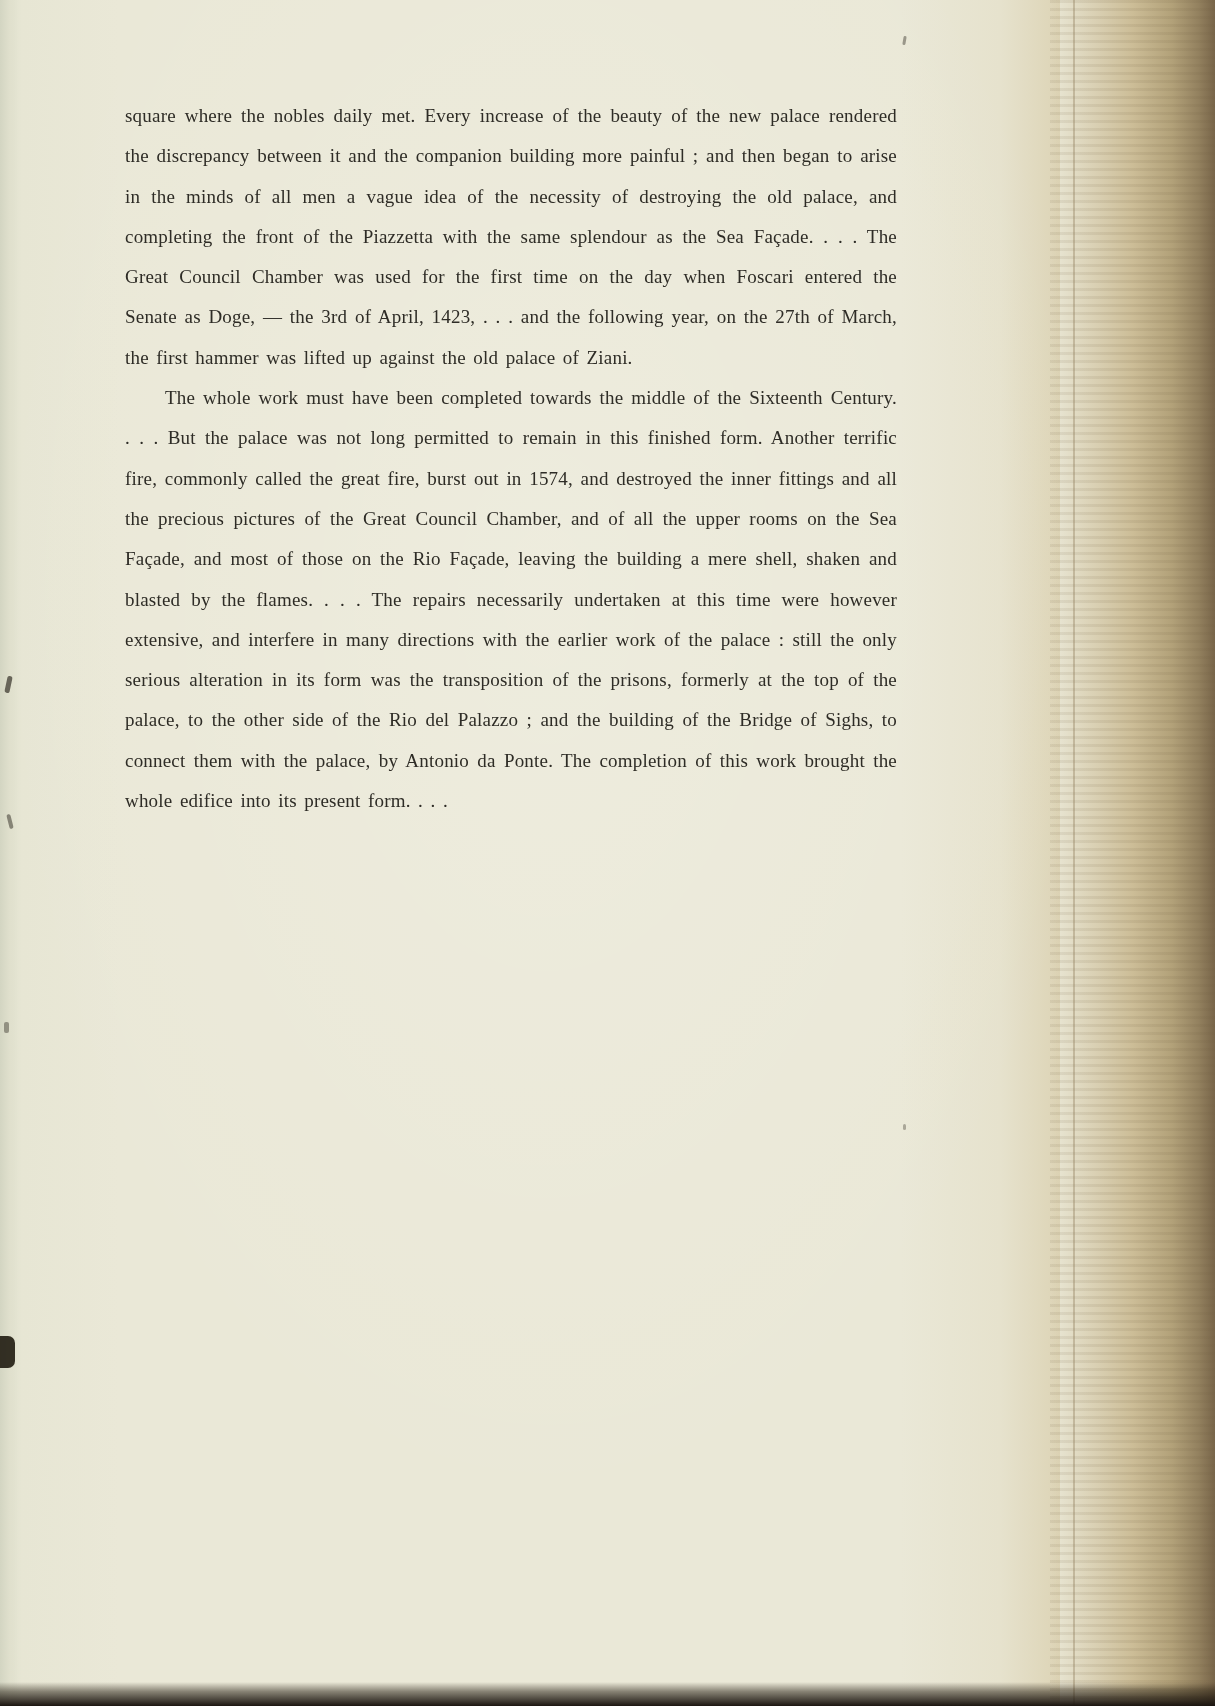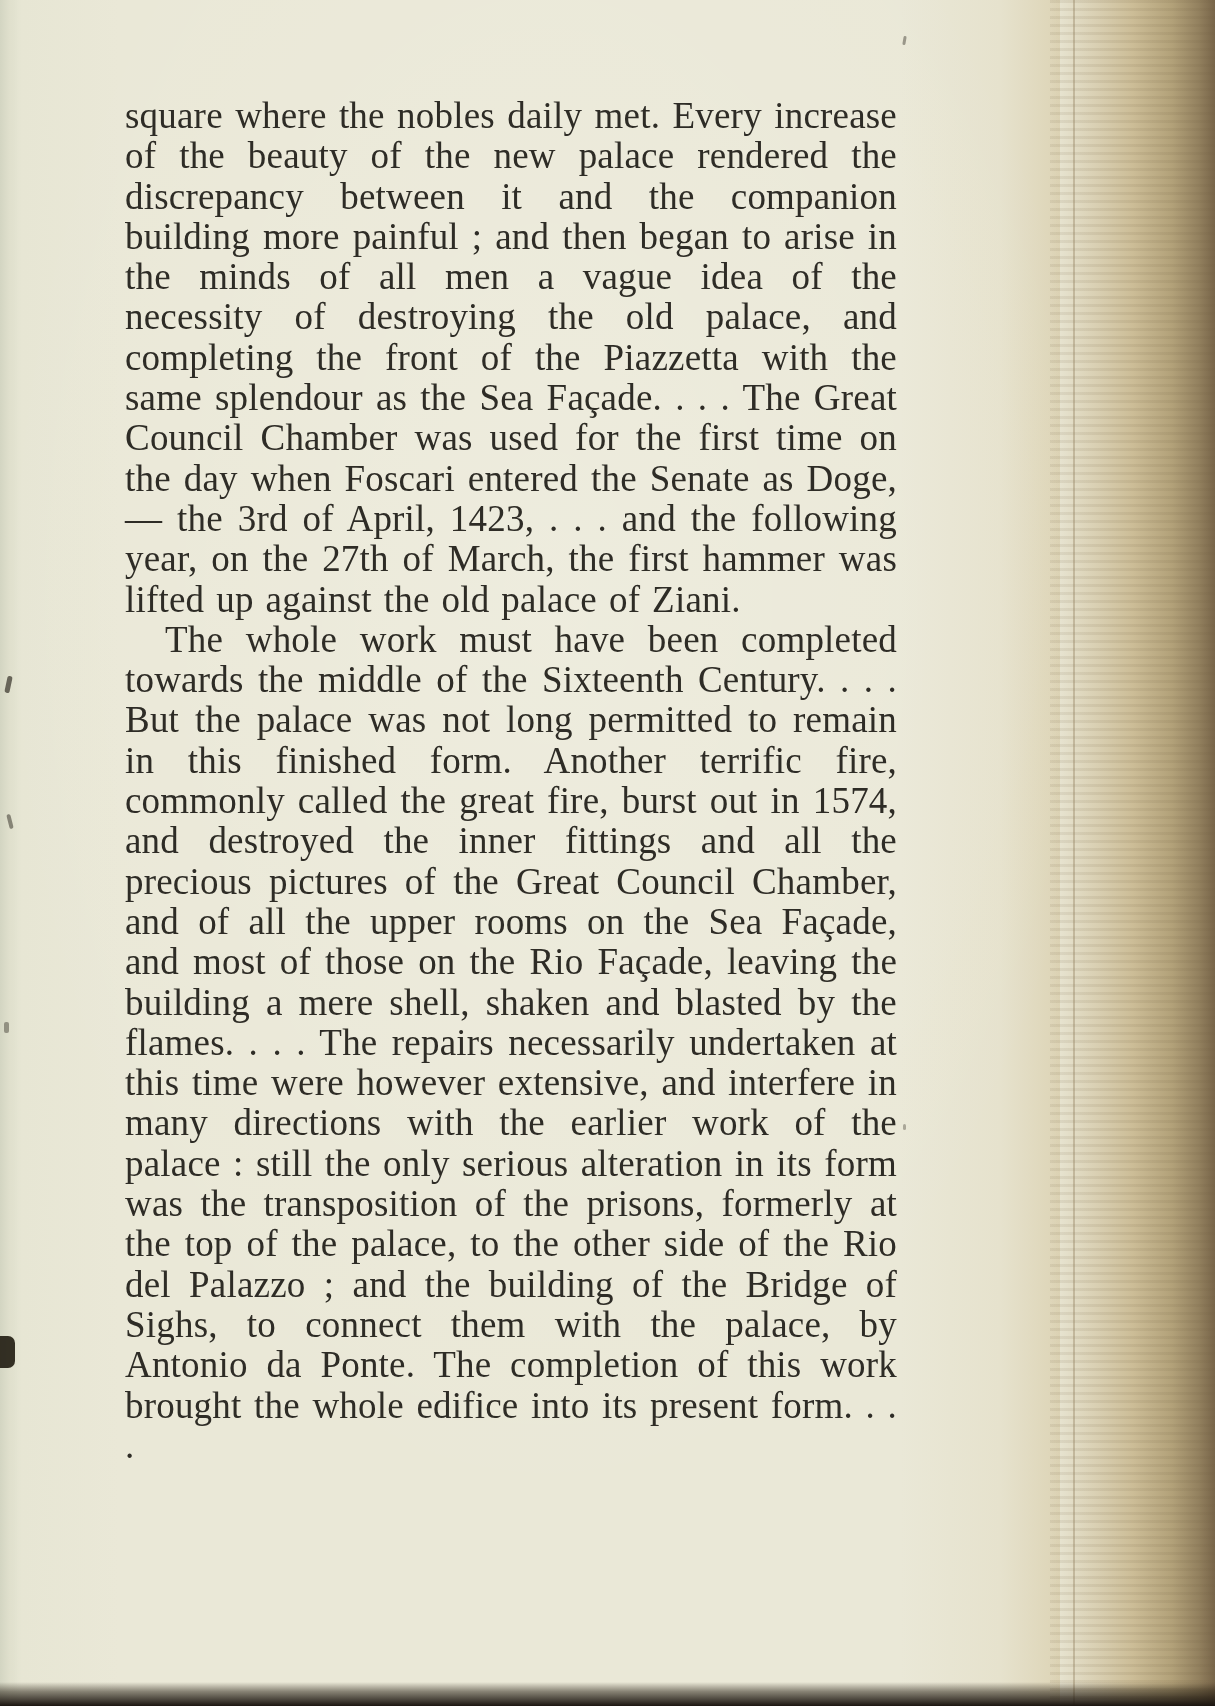--- a/index.html
+++ b/index.html
@@ -70,21 +70,21 @@
   }
   .page-num {
     position: absolute;
     right: 16px;
     top: 0;
     font-size: 31px;
     letter-spacing: 1px;
   }
   .para {
     margin: 0;
-    font-size: 37px;
+    font-size: 19px;
     line-height: 40.3px;
     text-align: justify;
     word-spacing: 2.5px;
     letter-spacing: 0.2px;
   }
   .para.indent { text-indent: 40px; }
 </style>
 </head>
 <body>
 

